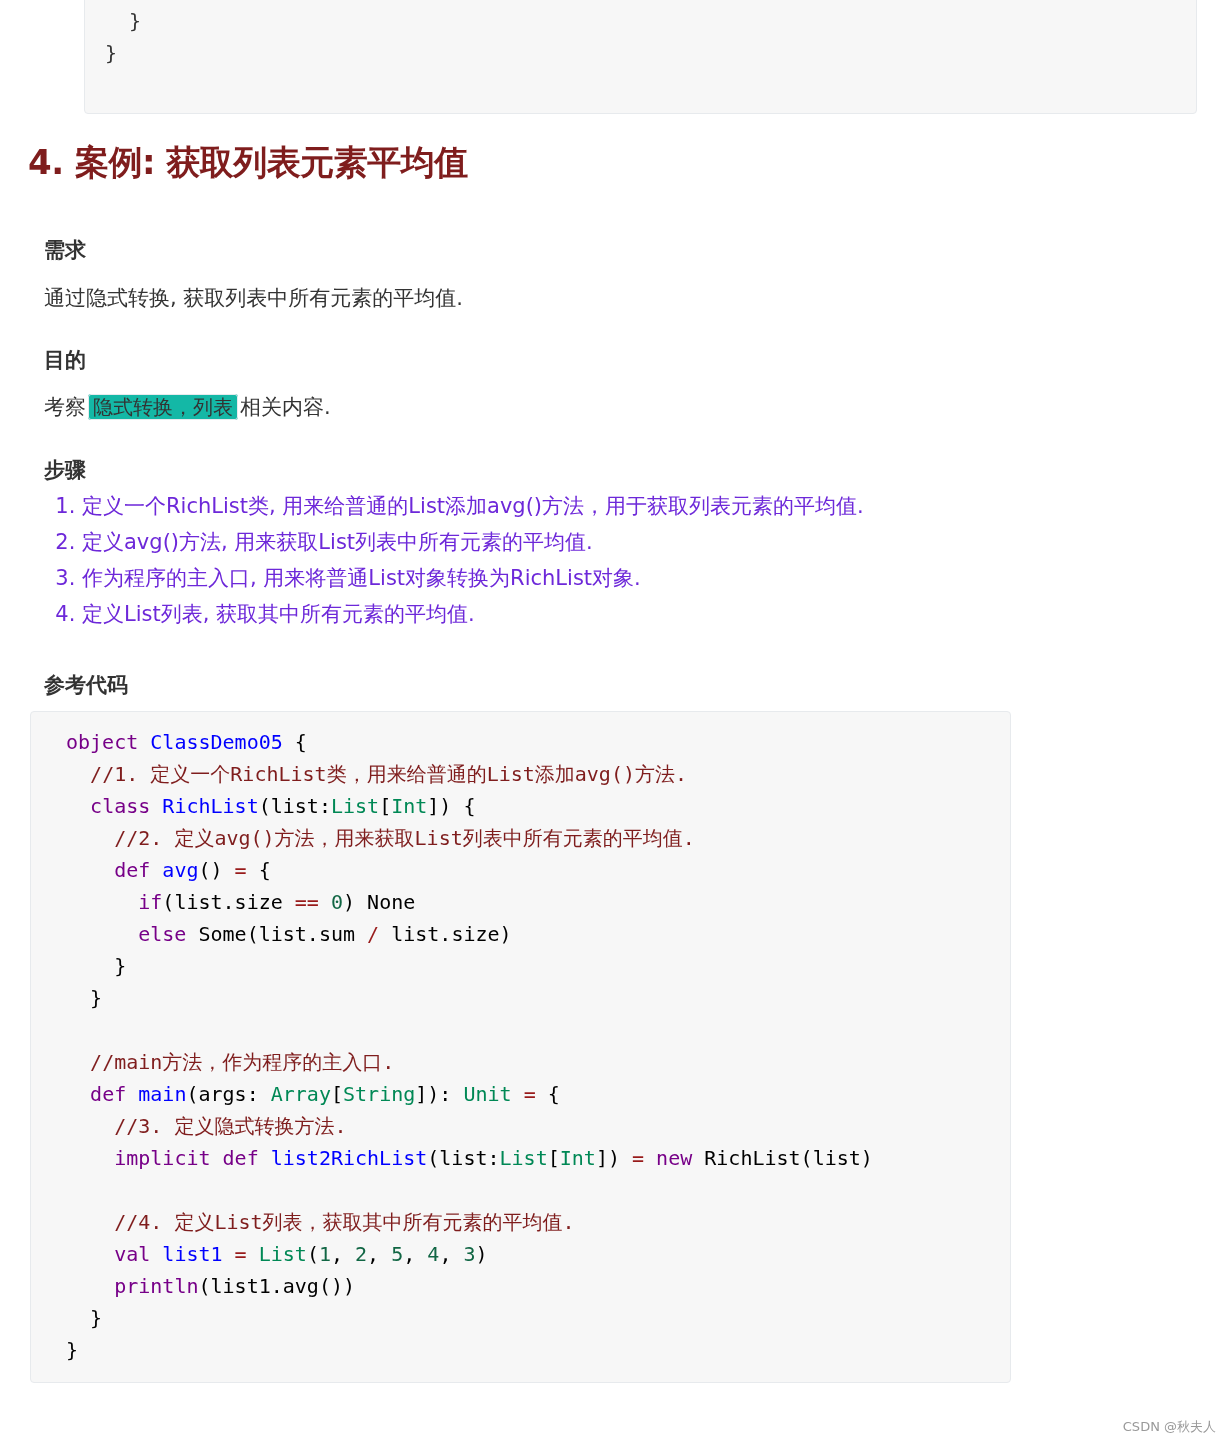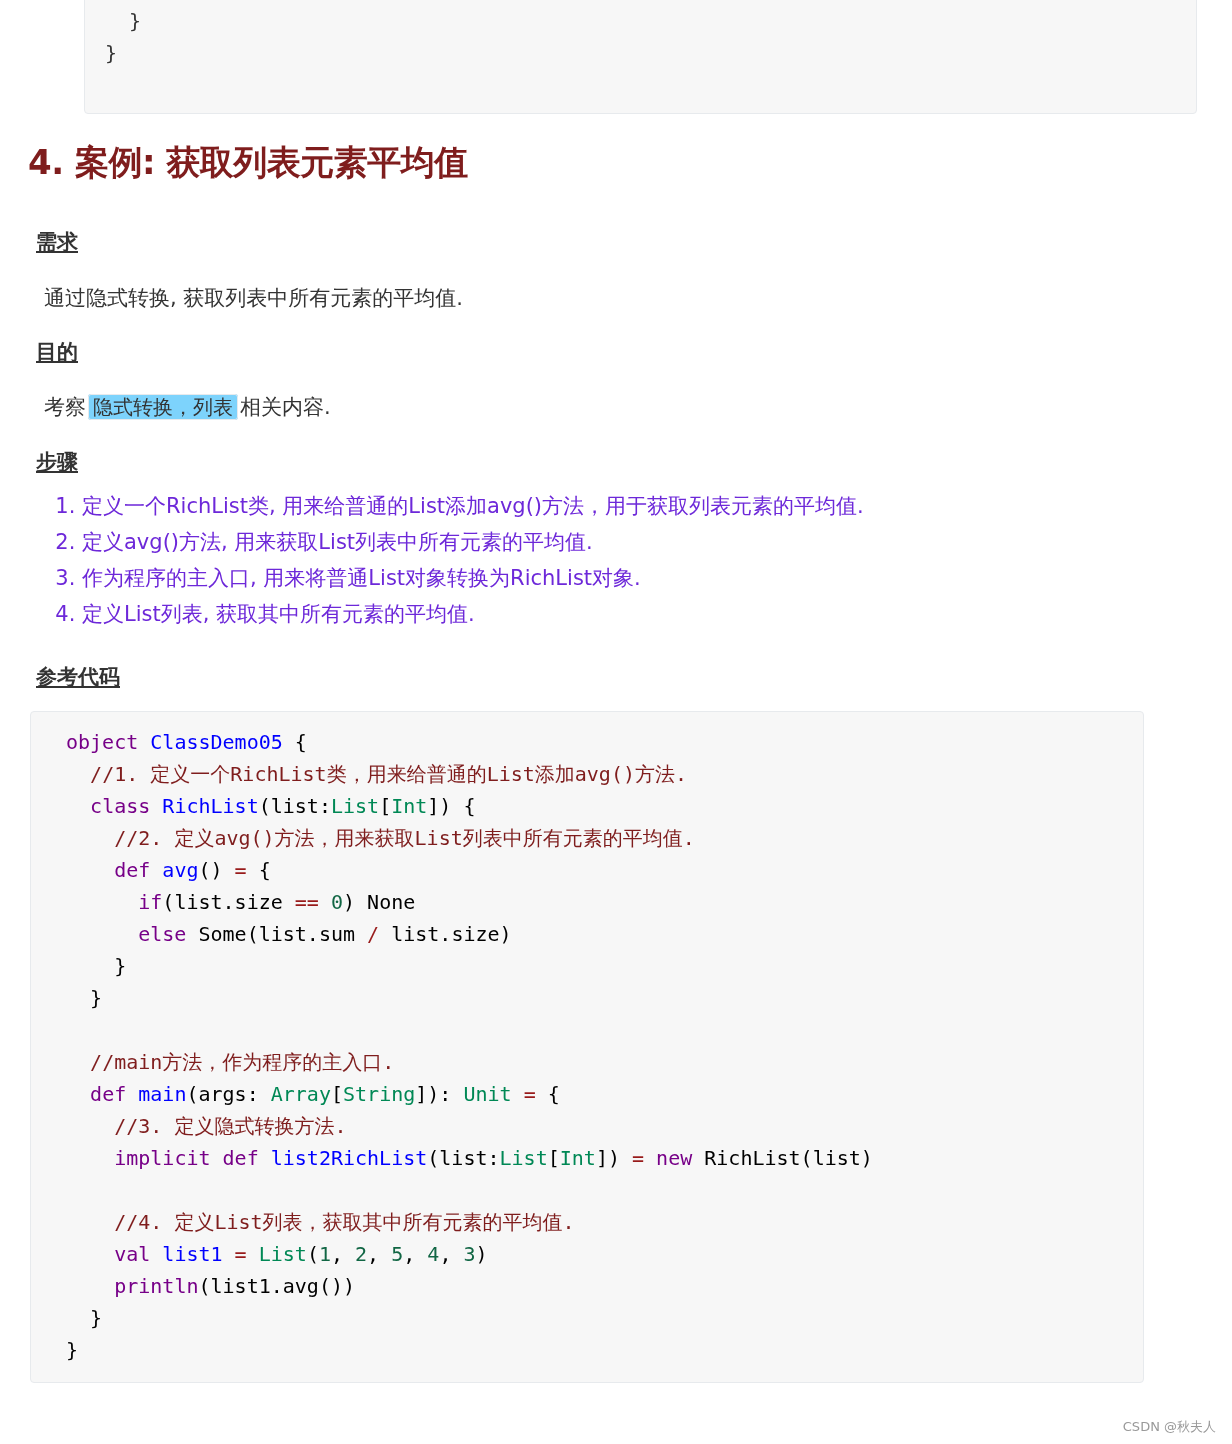--- a/index.html
+++ b/index.html
@@ -12,21 +12,21 @@
     position: absolute;
     background: #f7f7f7;
     border: 1px solid #e7eaed;
     border-radius: 4px;
     box-sizing: border-box;
   }
   .code-prev {
     left: 84px; top: -10px; width: 1113px; height: 124px;
   }
   .code-main {
-    left: 30px; top: 711px; width: 1114px; height: 672px;
+    left: 30px; top: 711px; width: 981px; height: 672px;
   }
   .code {
     font-family: "DejaVu Sans Mono", "Liberation Mono", monospace;
     font-size: 20px;
     line-height: 32px;
     white-space: pre;
     color: #000000;
   }
   .code-prev .code { position: absolute; left: 20px; top: 14px; color: #333; }
   .code-main .code { position: absolute; left: 35px; top: 14px; }
@@ -36,29 +36,29 @@
   .num { color: #116644; }
   .op  { color: #981a1a; }
   .cm  { color: #7f1d1d; }
   .var { color: #000000; }
 
   h2 {
     position: absolute; left: 28px; top: 140px; margin: 0;
     font-size: 34px; font-weight: bold; color: #7f1d1d; letter-spacing: -0.5px;
   }
   h4 {
-    position: absolute; left: 28px; margin: 8px;
-    font-size: 21px; font-weight: bold; color: #333333; text-decoration: underline;
+    position: absolute; left: 28px; margin: 16px;
+    font-size: 21px; font-weight: bold; color: #333333;
   }
   p {
     position: absolute; left: 32px; margin: 12px;
     font-size: 21px; color: #333333;
   }
   .inline-code {
-    background: #7dd3fc;
+    background: #14b8a6;
     border: 1px solid #e7eaed;
     border-radius: 3px;
     padding: 0 4px;
     margin: 0 2px;
     font-size: 20px;
   }
   ol {
     position: absolute; left: 28px; top: 488px; margin: 0; padding-left: 54px;
     font-size: 21px; line-height: 36px; color: #6d28d9;
   }

